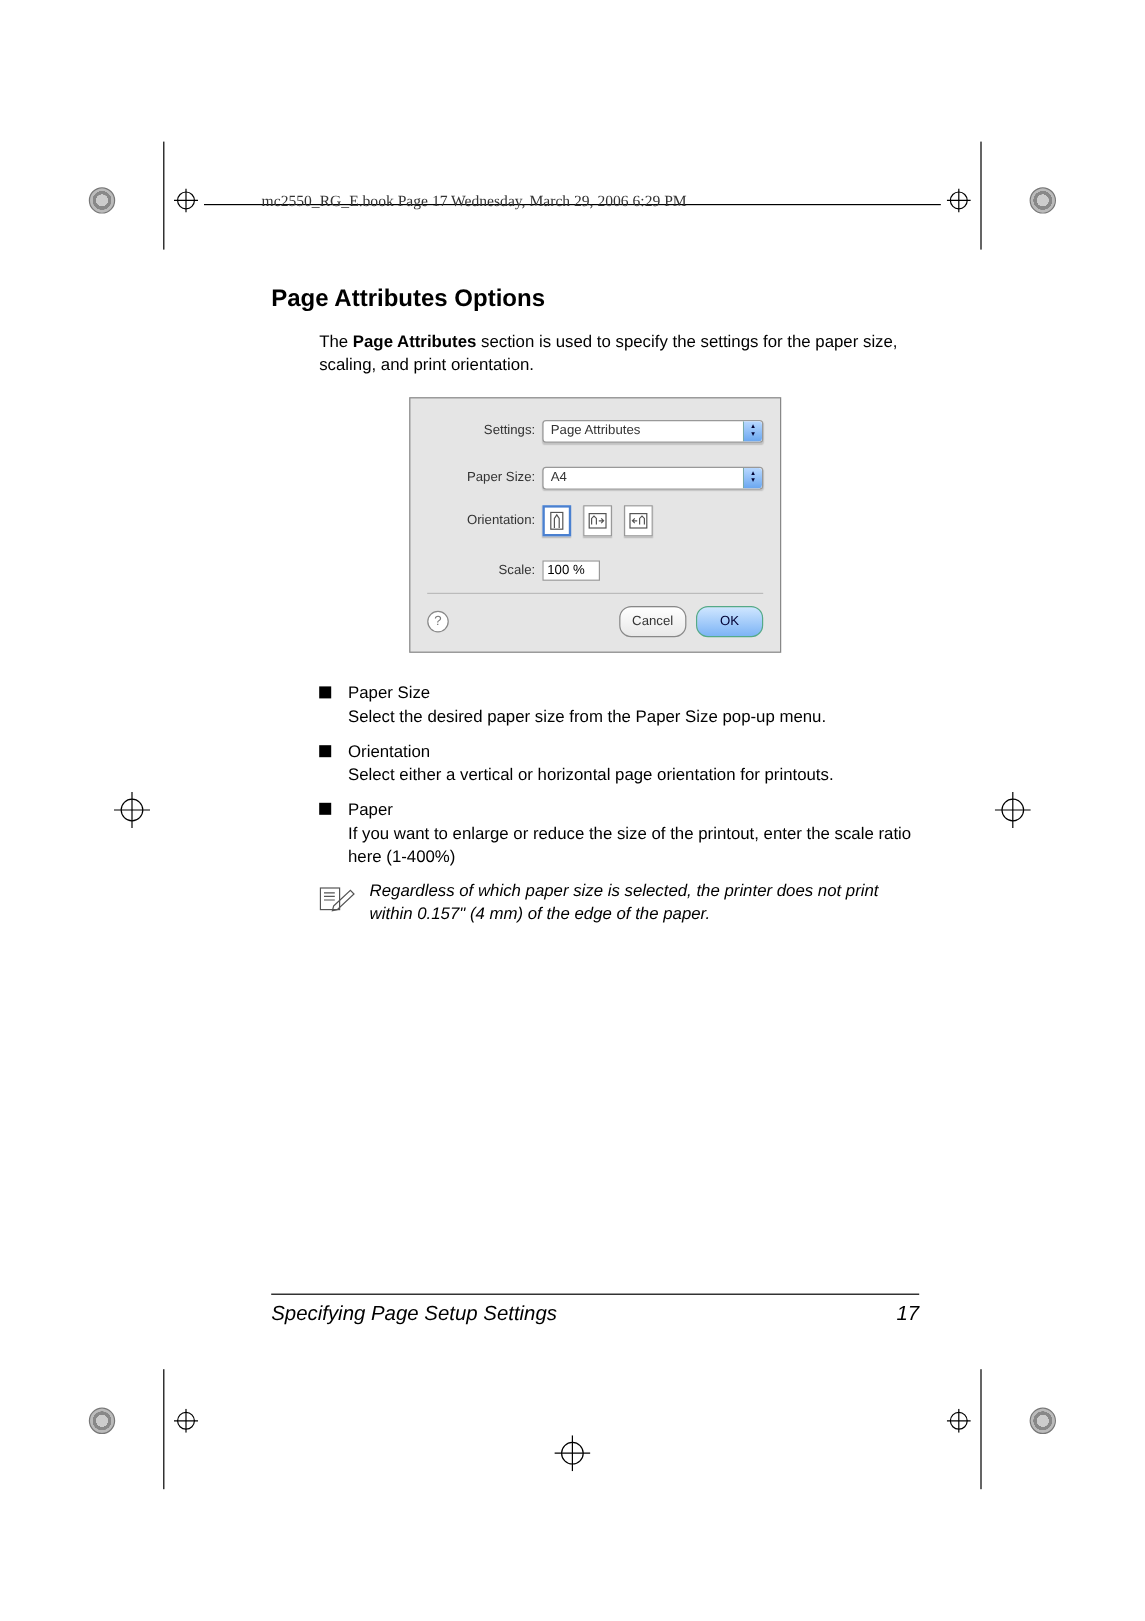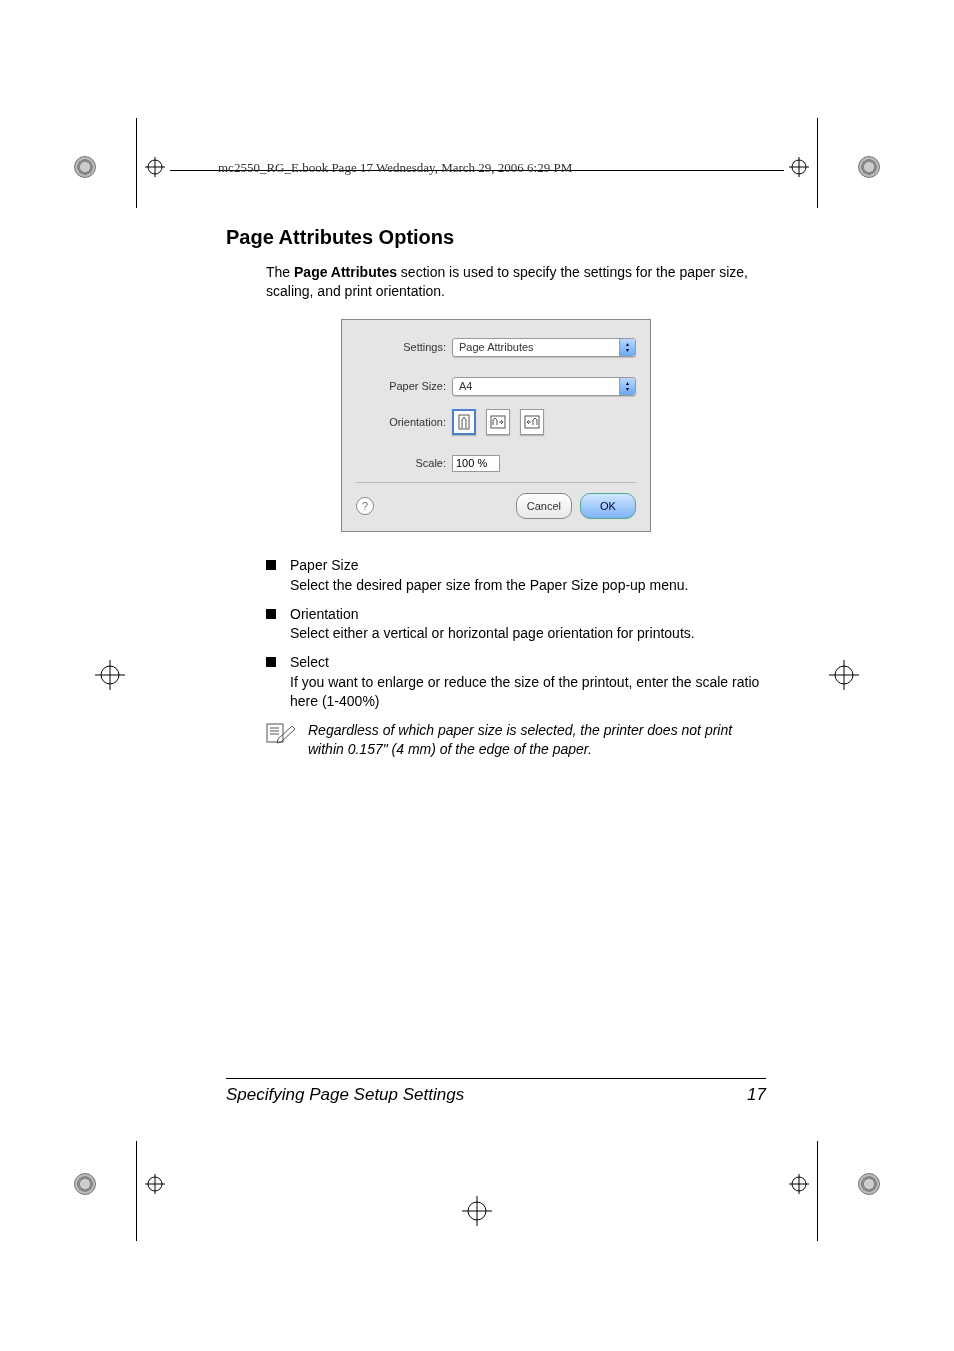--- a/index.html
+++ b/index.html
@@ -11,21 +11,21 @@
   .corner-dot { position: absolute; width: 22px; height: 22px; border-radius: 50%; background: radial-gradient(circle at 50% 50%, #ccc 0 35%, #888 36% 55%, #bbb 56% 100%); border:1px solid #777; }
 
   .hline-top { position: absolute; top: 170px; left: 170px; right: 170px; height: 0; border-top: 1px solid #000; }
   .vline-left-top { position: absolute; top: 118px; left: 136px; width: 0; height: 90px; border-left: 1px solid #000; }
   .vline-right-top { position: absolute; top: 118px; right: 136px; width: 0; height: 90px; border-left: 1px solid #000; }
   .vline-left-bot { position: absolute; bottom: 110px; left: 136px; width: 0; height: 100px; border-left: 1px solid #000; }
   .vline-right-bot { position: absolute; bottom: 110px; right: 136px; width: 0; height: 100px; border-left: 1px solid #000; }
 
   .header-text { position: absolute; top: 160px; left: 174px; font-size: 13px; font-family: Liberation Serif, serif; color: #333; margin-left: 44px; }
 
-  .content { position: absolute; top: 226px; left: 226px; width: 540px; }
+  .content { position: absolute; top: 238px; left: 226px; width: 540px; }
   h2 { font-size: 20px; font-weight: bold; margin-bottom: 14px; }
   .intro { font-size: 14px; line-height: 1.35; margin-left: 40px; margin-bottom: 18px; }
   .intro .bold { font-weight: bold; }
 
   
   .dialog { width: 310px; margin: 8px auto 24px auto; border: 1px solid #888; padding: 18px 14px 12px 14px; font-family: "Lucida Grande", Arial, sans-serif; color: #333; background: #e5e5e5; }
   .drow { display: flex; align-items: center; margin-bottom: 20px; }
   .drow .lab { width: 96px; text-align: right; font-size: 11px; padding-right: 6px; }
   .popup { flex: 1; height: 19px; border: 1px solid #999; border-radius: 3px; background: #fff; font-size: 11px; display: flex; align-items: center; padding: 0 6px; position: relative; box-shadow: 0 1px 1px rgba(0,0,0,0.15); }
   .popup .cap { position: absolute; right: 0; top: 0; bottom: 0; width: 16px; background: linear-gradient(#b8d8ff,#6aa7f0); border-left: 1px solid #7aa; border-radius: 0 3px 3px 0; display:flex; flex-direction:column; align-items:center; justify-content:center; }
@@ -43,21 +43,21 @@
   .mac-btn { min-width:56px; height:20px; border:1px solid #888; border-radius:10px; background:linear-gradient(#fff,#e8e8e8); font-size:11px; color:#333; padding:12px 10px; margin-left:8px; display:flex; align-items:center; justify-content:center; }
   .mac-btn.default { background:linear-gradient(#cfe6ff,#7db4f5); color:#003; border-color:#5a8; }
 
   
   .blist { margin-left: 40px; }
   .bitem { display:flex; margin-bottom: 10px; }
   .bitem .sq { width:10px; height:10px; background:#000; margin-top:4px; margin-right:14px; flex:none; }
   .bitem .txt { font-size:14px; line-height:1.35; }
   .bitem .txt .h { display:block; margin-bottom:1px; }
 
-  .note { display:flex; margin-left: 40px; margin-top: 7px; }
+  .note { display:flex; margin-left: 40px; margin-top: 7px; align-items: center; }
   .note .icon { width:34px; flex:none; margin-right:8px; }
   .note .txt { font-size:14px; font-style: italic; line-height:1.35; }
 
   
   .foot-line { position:absolute; left:226px; width:540px; bottom:272px; border-top:1.5px solid #000; }
   .foot-title { position:absolute; left:226px; bottom:246px; font-size:17px; font-style:italic; font-family:Arial, sans-serif; }
   .foot-page  { position:absolute; right:188px; bottom:246px; font-size:17px; font-style:italic; font-family:Arial, sans-serif; }
 
   
   .center-reg { position:absolute; width:30px; height:30px; }
@@ -181,21 +181,21 @@
       <div class="bitem">
         <div class="sq"></div>
         <div class="txt"><span class="h">Paper Size</span><span>Select the desired paper size from the Paper Size pop-up menu.</span></div>
       </div>
       <div class="bitem">
         <div class="sq"></div>
         <div class="txt"><span class="h">Orientation</span><span>Select either a vertical or horizontal page orientation for printouts.</span></div>
       </div>
       <div class="bitem">
         <div class="sq"></div>
-        <div class="txt"><span class="h">Select</span><span>If you want to enlarge or reduce the size of the printout, enter the scale ratio here (1-400%)</span></div>
+        <div class="txt"><span class="h">Paper</span><span>If you want to enlarge or reduce the size of the printout, enter the scale ratio here (1-400%)</span></div>
       </div>
     </div>
 
     <div class="note">
       <div class="icon">
         <svg width="30" height="24" viewBox="0 0 30 24">
           <rect x="1" y="3" width="16" height="18" fill="none" stroke="#555"></rect>
           <line x1="4" y1="7" x2="13" y2="7" stroke="#555"></line>
           <line x1="4" y1="10" x2="13" y2="10" stroke="#555"></line>
           <line x1="4" y1="13" x2="13" y2="13" stroke="#555"></line>

